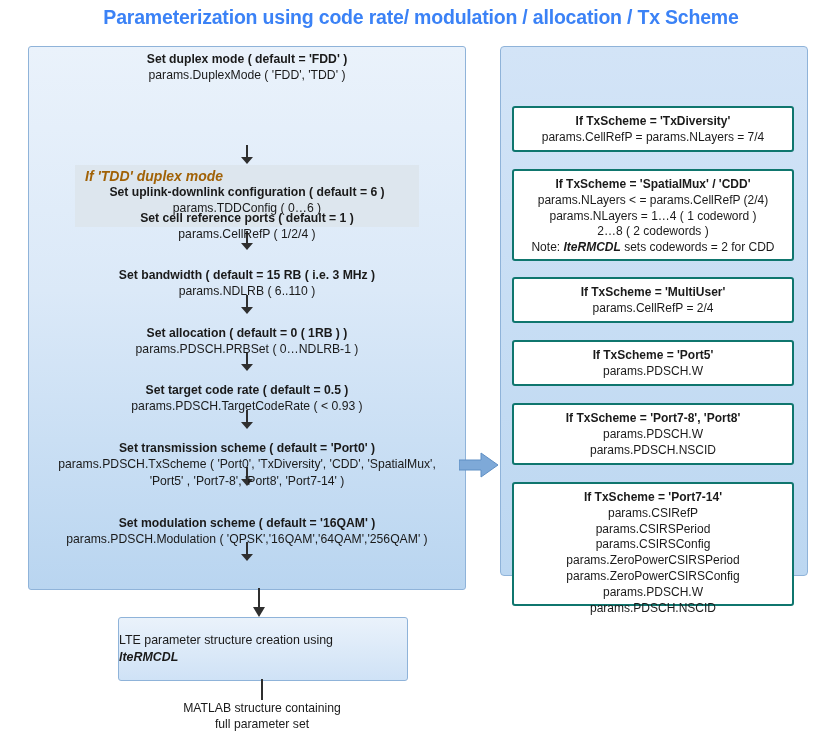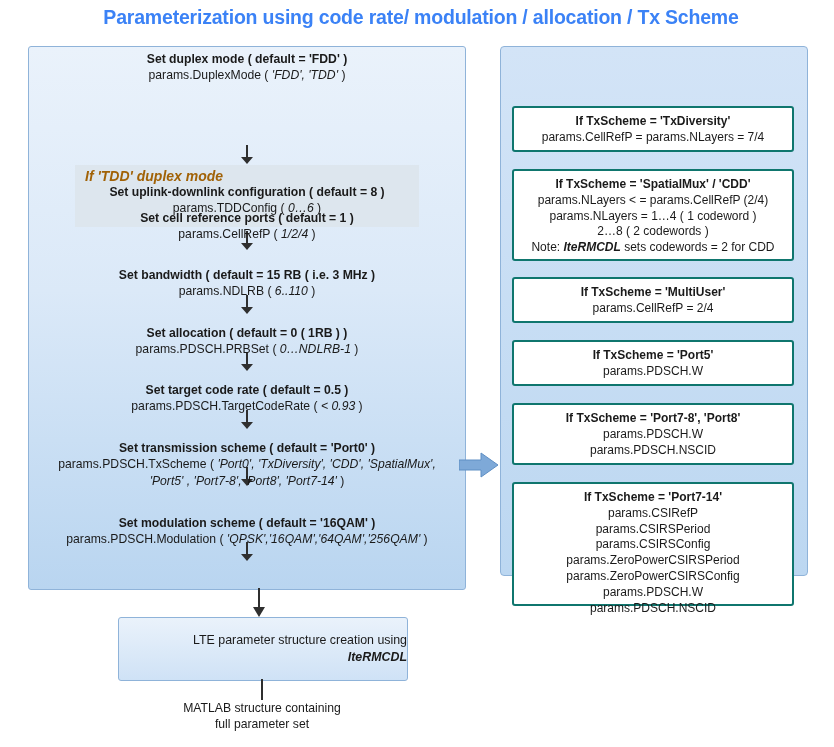--- a/index.html
+++ b/index.html
@@ -41,21 +41,21 @@
   .step {
     position: absolute;
     left: 0;
     width: 436px;
     text-align: center;
     line-height: 1.35;
     font-size: 12.2px;
   }
   .step .l1 { font-weight: bold; }
   .step .l2, .step .l3, .step .l4 { font-weight: normal; }
-  .it { font-style: italic; }
+  .it { }
   .bi { font-style: italic; font-weight: bold; }
 
   
   #tdd-box {
     position: absolute;
     left: 46px;
     top: 118px;
     width: 344px;
     height: 62px;
     background: #dde6ee;
@@ -133,21 +133,21 @@
     position: absolute;
     left: 118px;
     top: 617px;
     width: 288px;
     height: 62px;
     border: 1px solid #8fb3d9;
     border-radius: 3px;
     background: linear-gradient(to bottom, #eaf2fb 0%, #cfe2f6 100%);
     display: flex;
     flex-direction: column;
-    align-items: flex-end;
+    align-items: flex-start;
     justify-content: center;
     font-size: 12.4px;
     line-height: 1.4;
     text-align: center;
   }
   #bottom-caption {
     position: absolute;
     left: 118px;
     top: 700px;
     width: 288px;
@@ -159,21 +159,21 @@
 </head>
 <body>
 
 <div id="title">Parameterization using code rate/ modulation / allocation / Tx Scheme</div>
 
 <div id="left-panel">
 
   <div id="tdd-box">
     <div class="hdr">If 'TDD' duplex mode</div>
     <div class="body">
-      <div style="font-weight:bold;">Set uplink-downlink configuration ( default = 8 )</div>
+      <div style="font-weight:bold;">Set uplink-downlink configuration ( default = 6 )</div>
       <div>
         <span>params.TDDConfig ( </span><span class="it">0…6</span><span> )</span>
       </div>
     </div>
   </div>
 
   <div class="vconn" style="top:98px;height:14px;"></div>
   <div class="vhead" style="top:110px;"></div>
 
   <div class="vconn" style="top:184px;height:14px;"></div>

